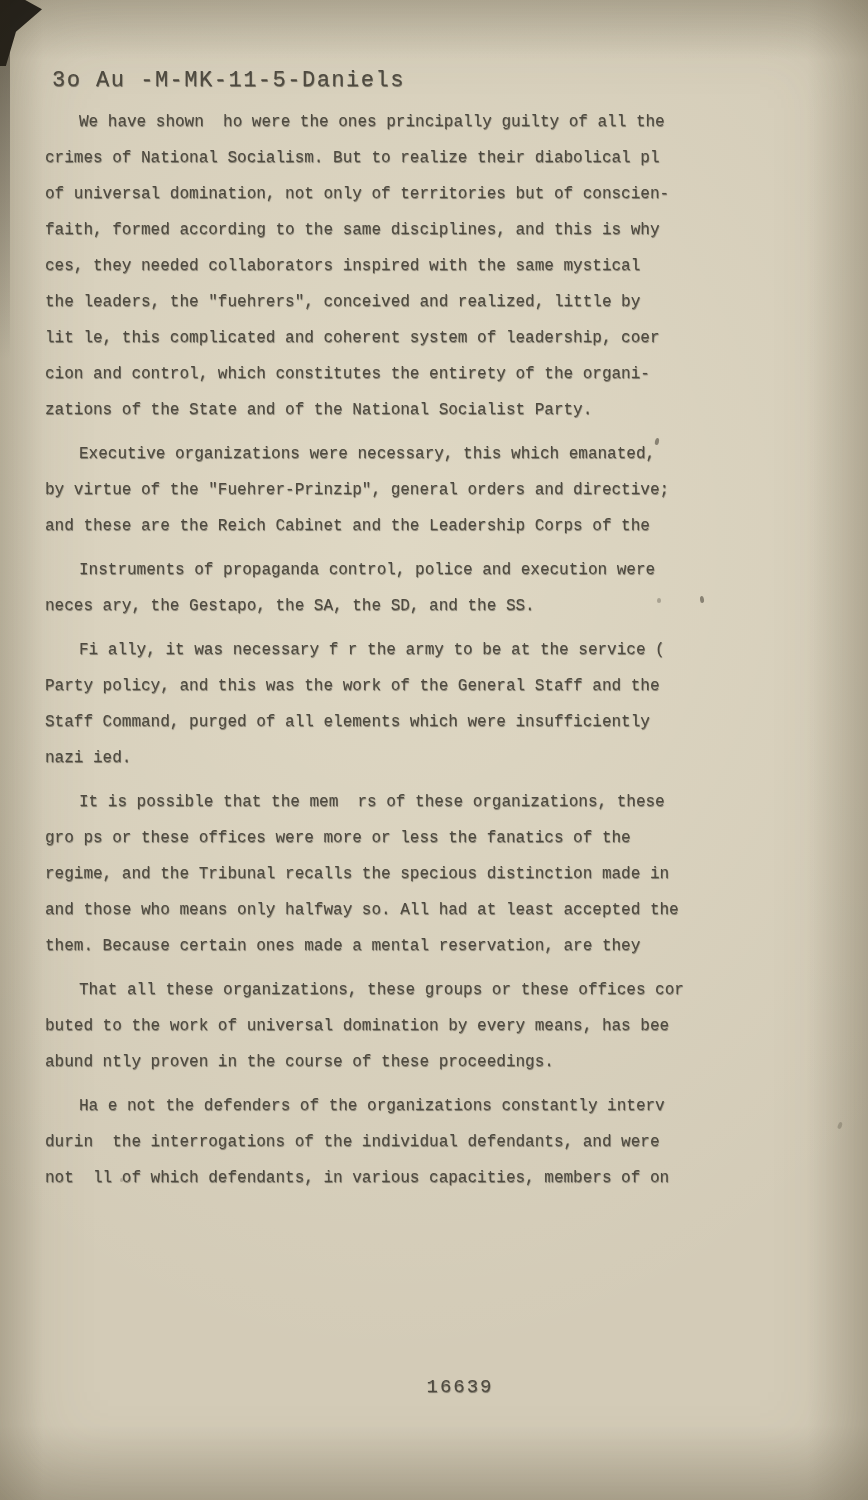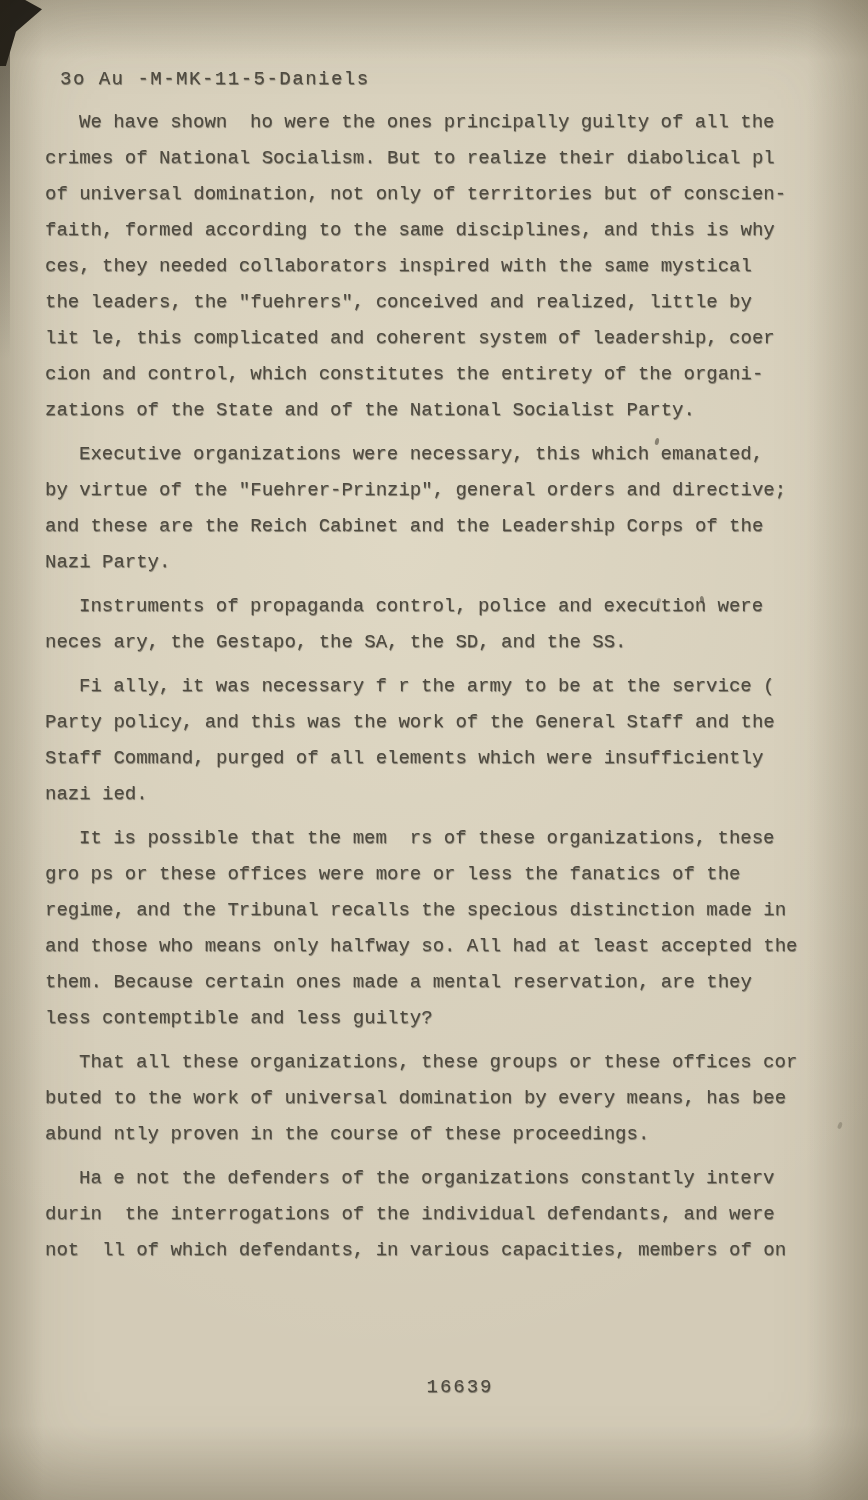--- a/index.html
+++ b/index.html
@@ -53,39 +53,39 @@
   }
   .speck.s1 { left: 655px; top: 438px; transform: rotate(14deg); }
   .speck.s2 { left: 700px; top: 596px; transform: rotate(-8deg); }
   .speck.s3 { left: 657px; top: 598px; height: 5px; opacity: .6; }
   .speck.s4 { left: 838px; top: 1122px; transform: rotate(20deg); opacity: .5; }
   .speck.s5 { left: 120px; top: 1178px; height: 4px; width: 3px; opacity: .45; }
 
   .header-line {
     position: absolute;
     top: 68px;
-    left: 60px;
-    font-size: 19px;
+    left: 52px;
+    font-size: 22px;
     letter-spacing: 1.5px;
     white-space: pre;
     text-shadow: 0.5px 0.5px 0.7px rgba(62, 57, 46, 0.65);
   }
 
   .doc-body {
     position: absolute;
     top: 104px;
     left: 45px;
     width: 790px;
   }
 
   .para + .para { margin-top: 8px; }
 
   .line {
     white-space: pre;
-    font-size: 19px;
+    font-size: 16px;
     line-height: 36px;
     text-shadow: 0.5px 0.5px 0.8px rgba(62, 57, 46, 0.6);
   }
   .line.first { text-indent: 34px; }
 
   .page-number {
     position: absolute;
     top: 1376px;
     left: 0;
     width: 100%;
@@ -122,39 +122,37 @@
         <div class="line">ces, they needed collaborators inspired with the same mystical</div>
         <div class="line">the leaders, the "fuehrers", conceived and realized, little by</div>
         <div class="line">lit le, this complicated and coherent system of leadership, coer</div>
         <div class="line">cion and control, which constitutes the entirety of the organi-</div>
         <div class="line">zations of the State and of the National Socialist Party.</div>
       </div>
       <div class="para">
         <div class="line first">Executive organizations were necessary, this which emanated,</div>
         <div class="line">by virtue of the "Fuehrer-Prinzip", general orders and directive;</div>
         <div class="line">and these are the Reich Cabinet and the Leadership Corps of the</div>
-        <div class="line">Nazi Party.</div>
       </div>
       <div class="para">
         <div class="line first">Instruments of propaganda control, police and execution were</div>
         <div class="line">neces ary, the Gestapo, the SA, the SD, and the SS.</div>
       </div>
       <div class="para">
         <div class="line first">Fi ally, it was necessary f r the army to be at the service (</div>
         <div class="line">Party policy, and this was the work of the General Staff and the</div>
         <div class="line">Staff Command, purged of all elements which were insufficiently</div>
         <div class="line">nazi ied.</div>
       </div>
       <div class="para">
         <div class="line first">It is possible that the mem  rs of these organizations, these</div>
         <div class="line">gro ps or these offices were more or less the fanatics of the</div>
         <div class="line">regime, and the Tribunal recalls the specious distinction made in</div>
         <div class="line">and those who means only halfway so. All had at least accepted the</div>
         <div class="line">them. Because certain ones made a mental reservation, are they</div>
-        <div class="line">less contemptible and less guilty?</div>
       </div>
       <div class="para">
         <div class="line first">That all these organizations, these groups or these offices cor</div>
         <div class="line">buted to the work of universal domination by every means, has bee</div>
         <div class="line">abund ntly proven in the course of these proceedings.</div>
       </div>
       <div class="para">
         <div class="line first">Ha e not the defenders of the organizations constantly interv</div>
         <div class="line">durin  the interrogations of the individual defendants, and were</div>
         <div class="line">not  ll of which defendants, in various capacities, members of on</div>

